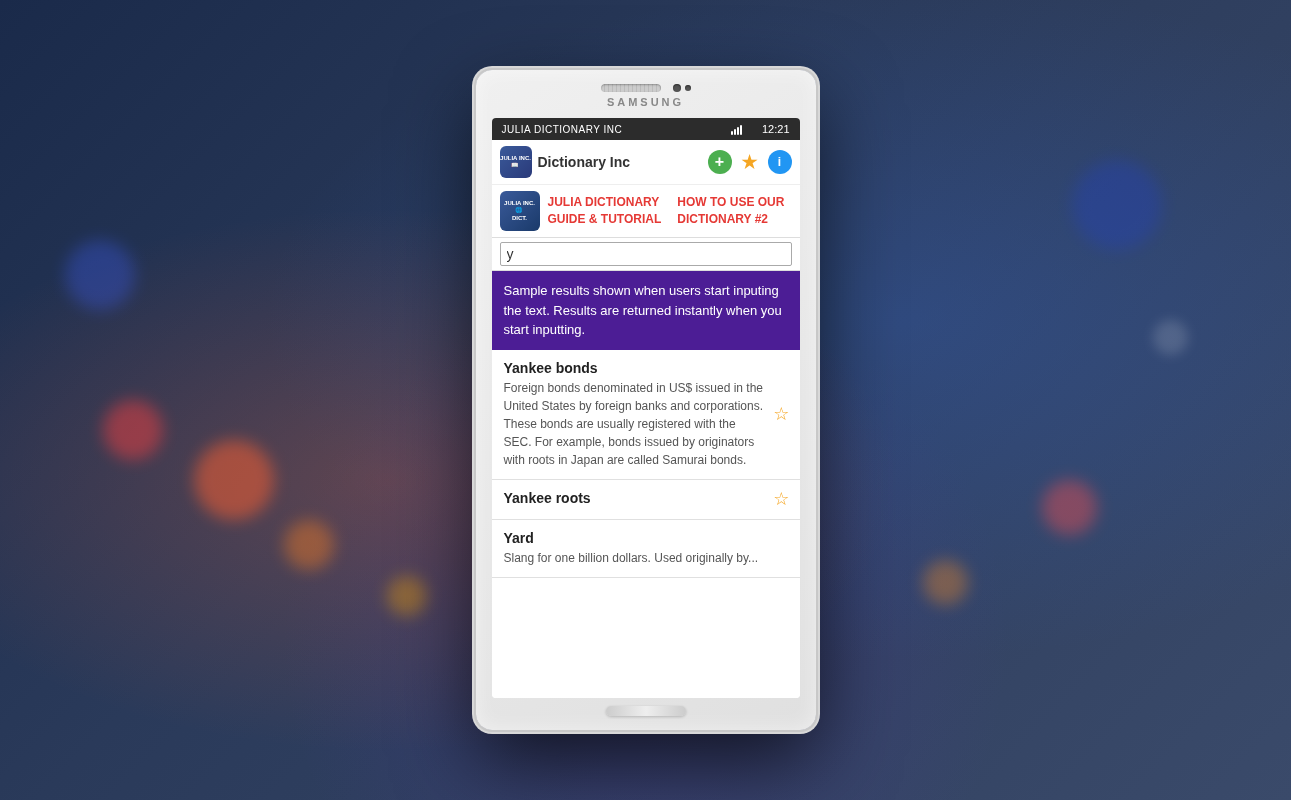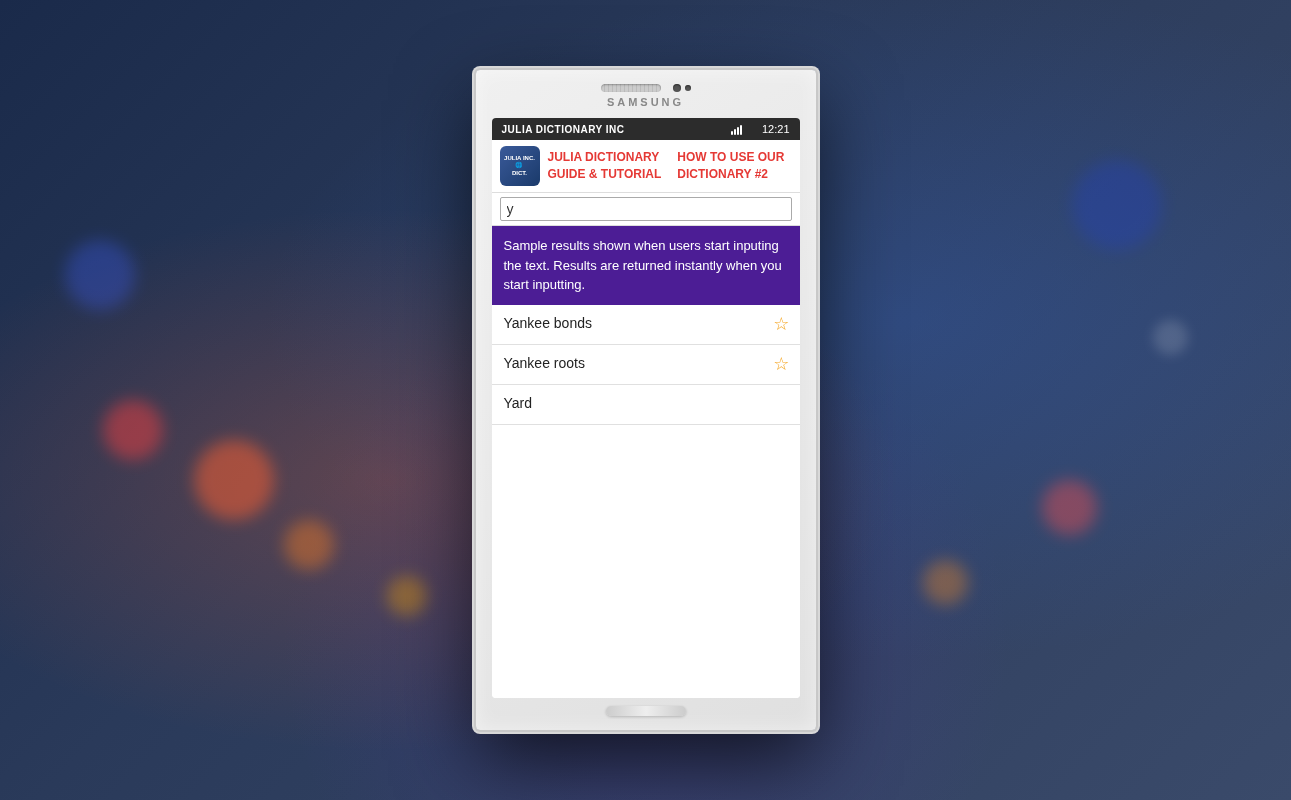--- a/index.html
+++ b/index.html
@@ -38,21 +38,21 @@
       z-index: 10;
       display: flex;
       align-items: center;
       justify-content: center;
     }
 
     .phone {
       width: 340px;
       height: 660px;
       background: linear-gradient(145deg, #f0f0f0, #e0e0e0);
-      border-radius: 4px;
+      border-radius: 16px;
       box-shadow: 
         0 0 0 2px #c8c8c8,
         0 0 0 4px #d8d8d8,
         inset 0 0 20px rgba(255,255,255,0.5),
         0 30px 80px rgba(0,0,0,0.7);
       padding: 14px 10px;
       display: flex;
       flex-direction: column;
       align-items: center;
       position: relative;
@@ -119,21 +119,21 @@
       color: #fff;
       font-size: 11px;
       padding: 3px 10px;
       display: flex;
       align-items: center;
       justify-content: space-between;
       min-height: 22px;
     }
 
     .status-bar-left {
-      font-weight: bold;
+      font-weight: normal;
       font-size: 10px;
       letter-spacing: 0.5px;
     }
 
     .status-bar-right {
       display: flex;
       align-items: center;
       gap: 20px;
       font-size: 11px;
     }
@@ -289,21 +289,21 @@
     }
 
     .entry {
       padding: 10px 12px;
       border-bottom: 1px solid #e0e0e0;
       position: relative;
     }
 
     .entry-title {
       font-size: 14px;
-      font-weight: normal;
+      font-weight: bold;
       color: #222;
       margin-bottom: 3px;
     }
 
     .entry-def {
       font-size: 12px;
       color: #555;
       line-height: 1.5;
       padding-right: 24px;
     }
@@ -368,20 +368,31 @@
           <div class="signal-icon">
             <div class="signal-bar" style="height:4px;"></div>
             <div class="signal-bar" style="height:6px;"></div>
             <div class="signal-bar" style="height:8px;"></div>
             <div class="signal-bar" style="height:10px;"></div>
           </div>
           <span>12:21</span>
         </div>
       </div>
 
+      <div class="app-header">
+        <div class="app-icon">
+          <span style="font-size:6px;line-height:1.1;">JULIA INC.<br>📖</span>
+        </div>
+        <div class="app-title">Dictionary Inc</div>
+        <div class="header-icons">
+          <div class="circle-btn green">+</div>
+          <div class="circle-btn star">★</div>
+          <div class="circle-btn info">i</div>
+        </div>
+      </div>
 
       <div class="tutorial-banner">
         <div class="tutorial-icon">
           <span style="font-size:6px;">JULIA INC.<br>🌐<br>DICT.</span>
         </div>
         <div style="display:flex;">
           <div class="tutorial-text">JULIA DICTIONARY GUIDE &amp; TUTORIAL</div>
           <div class="tutorial-text">HOW TO USE OUR DICTIONARY #2</div>
         </div>
       </div>
@@ -389,30 +400,32 @@
       <div class="search-bar">
         <input type="text" class="search-input" value="y" style="">
       </div>
 
       <div class="sample-banner">Sample results shown when users start inputing the text. Results are returned instantly when you start inputting.</div>
 
       <div class="entries">
 
         <div class="entry">
           <div class="entry-title">Yankee bonds</div>
+          <div class="entry-def">Foreign bonds denominated in US$ issued in the United States by foreign banks and corporations. These bonds are usually registered with the SEC. For example, bonds issued by originators with roots in Japan are called Samurai bonds.</div>
           <button class="star-btn">☆</button>
         </div>
 
         <div class="entry">
           <div class="entry-title">Yankee roots</div>
           <button class="star-btn">☆</button>
         </div>
 
         <div class="entry">
           <div class="entry-title">Yard</div>
+          <div class="entry-def">Slang for one billion dollars. Used originally by...</div>
         </div>
 
       </div>
 
     </div>
 
     <div class="phone-bottom"></div>
 
   </div>
 </div>

